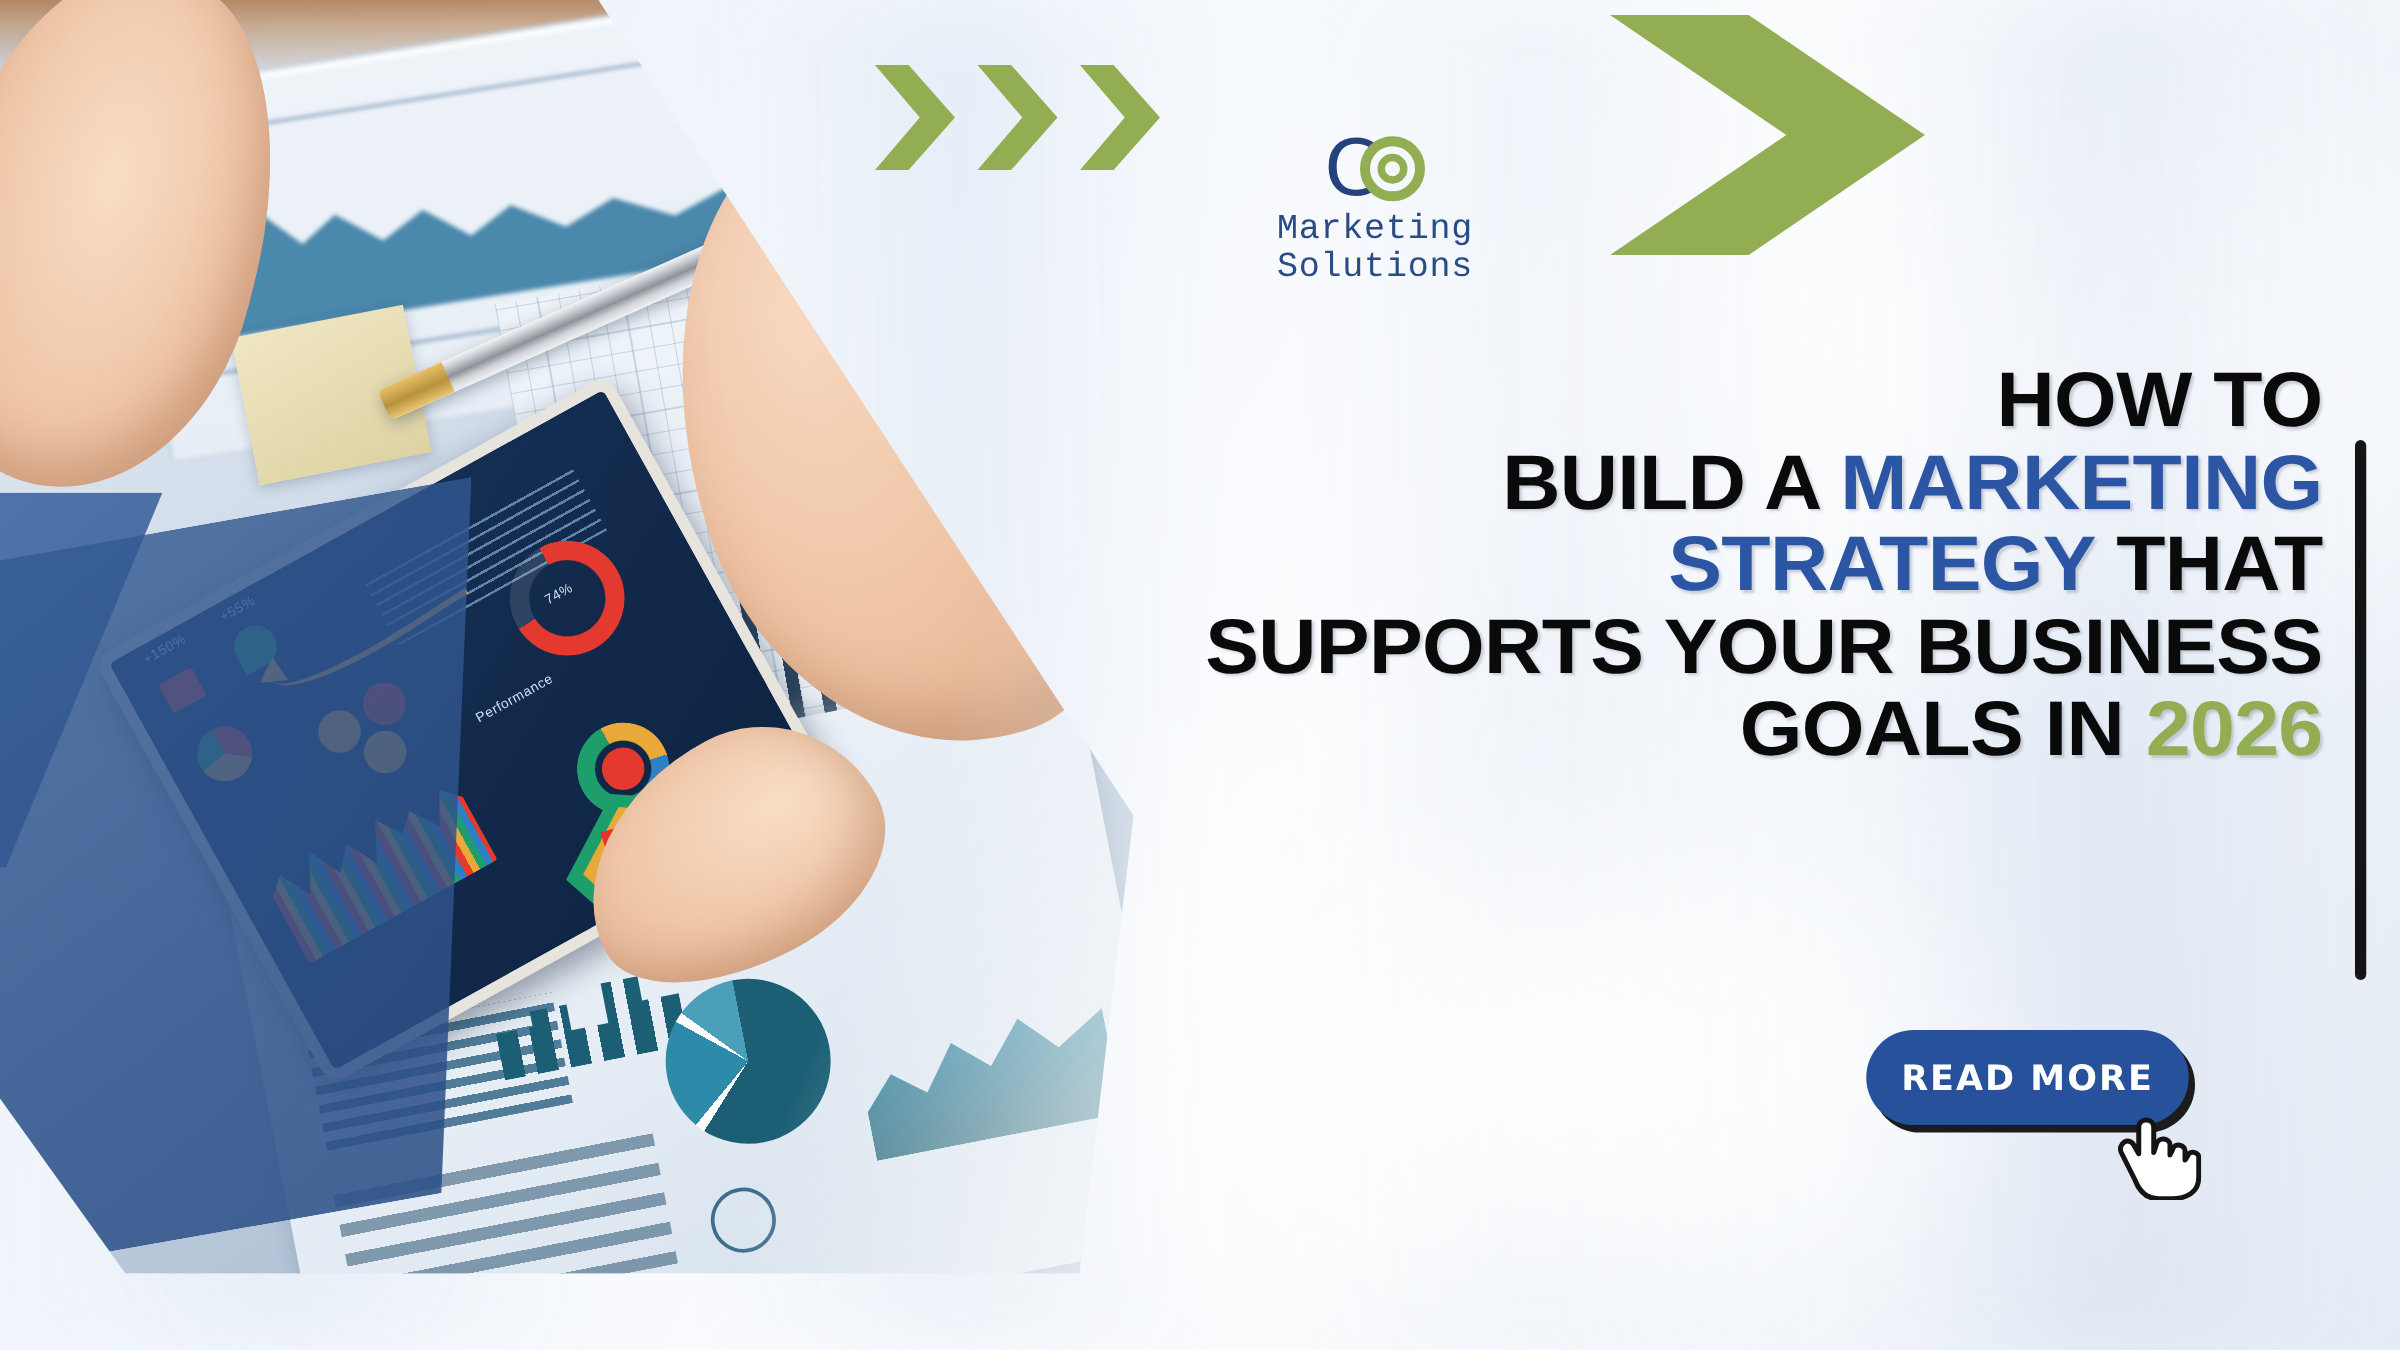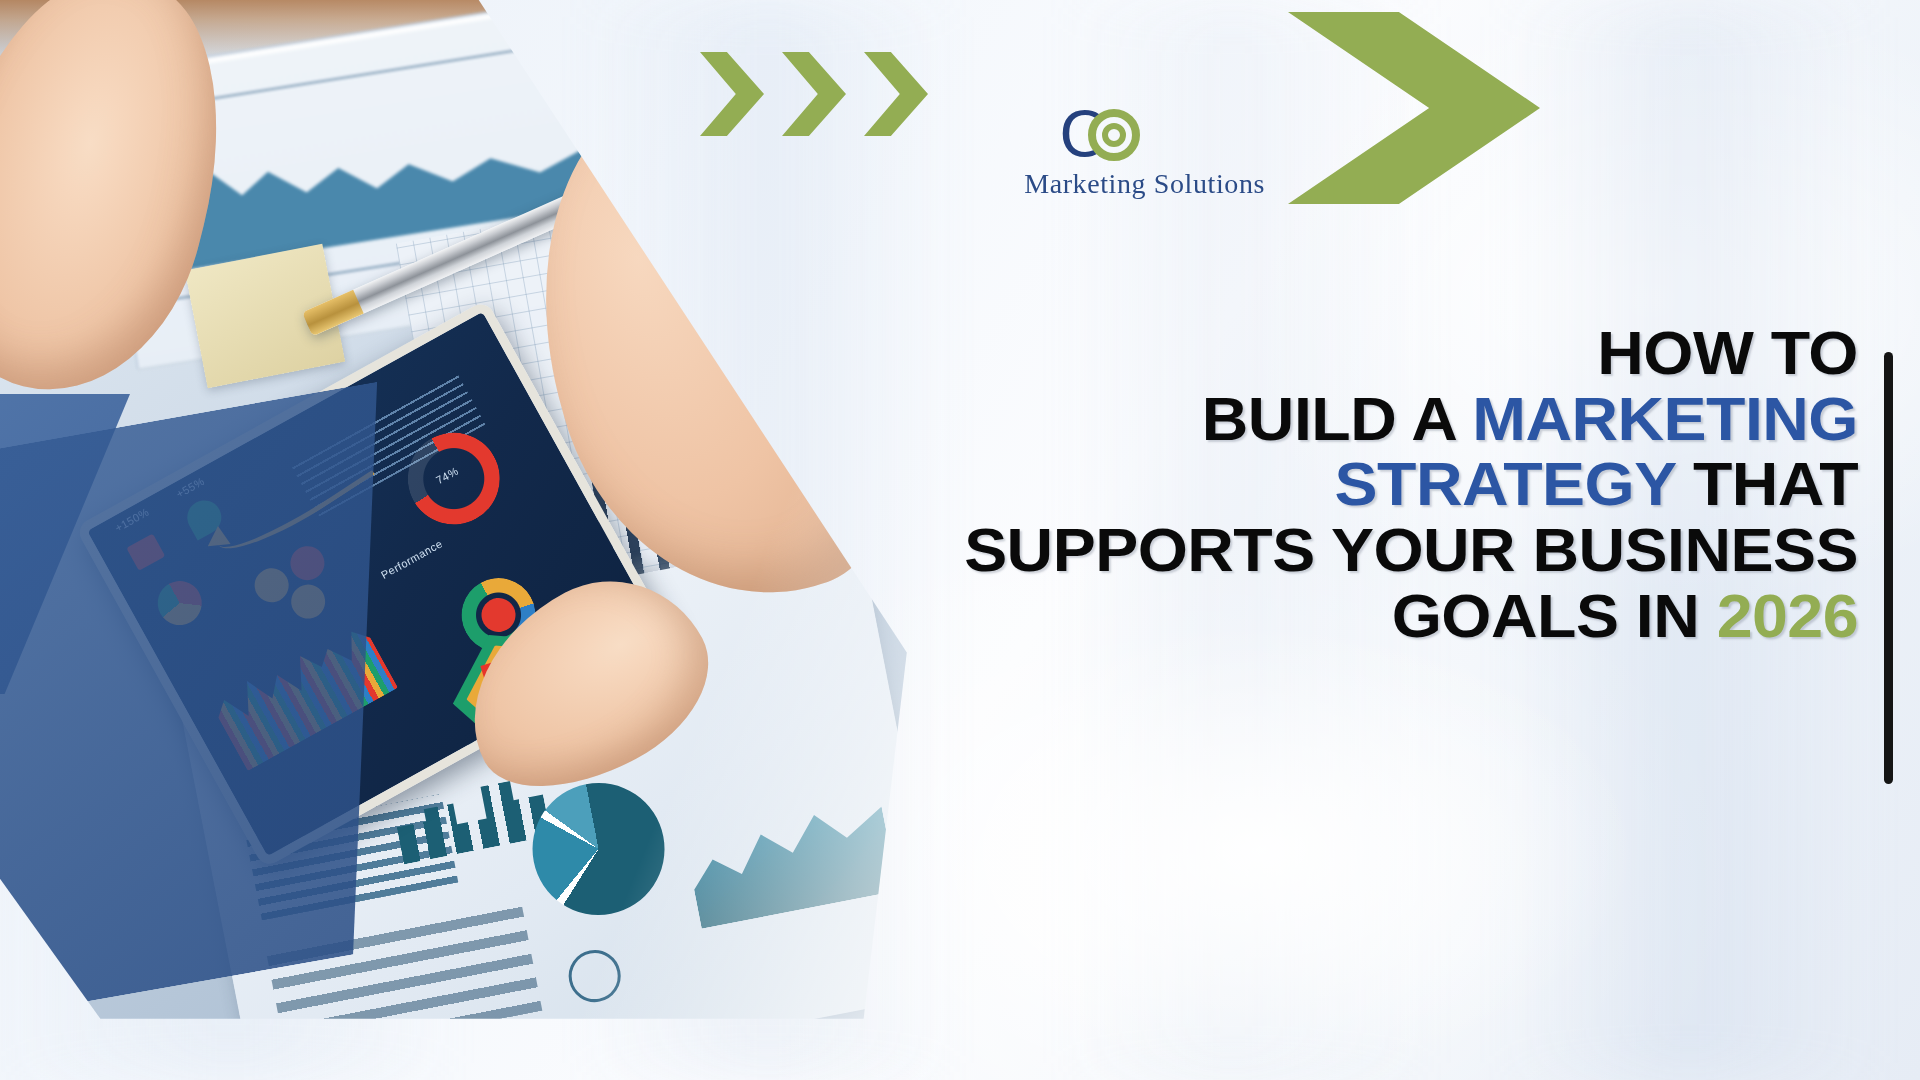--- a/index.html
+++ b/index.html
@@ -311,29 +311,27 @@
   }
   .logo-target .ring1 {
     position:absolute; inset:0; border-radius:50%; border:8px solid #93ad53;
   }
   .logo-target .ring2 {
     position:absolute; left:14px; top:14px; width:24px; height:24px;
     border-radius:50%; border:6px solid #93ad53;
   }
   .logo-sub {
     font-size:28px; color:#2b4b87; letter-spacing:.6px; margin-top:2px;
-    font-family:Liberation Serif, serif;
-    text-align:right;
+    font-family:Liberation Mono, monospace;
   }
 
   
   .headline {
     position:absolute; right:62px; top:288px; width:1092px;
     text-align:right;
-    margin-top:32px;
   }
   .hl-line {
     font-family:"Liberation Sans", sans-serif;
     font-weight:bold;
     font-size:62px;
     line-height:1.06;
     letter-spacing:-0.5px;
     color:#0a0a0a;
     white-space:nowrap;
     text-shadow:2px 2px 2px rgba(120,130,145,.35);
@@ -463,14 +461,23 @@
     <div class="hl-line">
       <span>SUPPORTS YOUR BUSINESS</span>
     </div>
     <div class="hl-line">
       <span>GOALS IN </span><span class="green">2026</span>
     </div>
   </div>
 
   <div class="hl-rule"></div>
 
+  <div class="cta-wrap">
+    <button class="cta-btn">READ MORE</button>
+    <svg class="cursor-hand" viewBox="0 0 70 84">
+      <path d="M20 26 C20 18, 32 18, 32 26 L32 46 L34 40 C35 33, 46 34, 45 41 L45 48
+               L47 44 C48 38, 58 39, 57 46 L57 52 L59 49 C60 44, 69 45, 68 51
+               L68 66 C68 78, 58 83, 46 83 L36 83 C26 83, 20 76, 17 68
+               L6 46 C3 39, 12 33, 16 40 L20 47 Z" fill="#ffffff" stroke="#141414" stroke-width="4" stroke-linejoin="round"></path>
+    </svg>
+  </div>
 
 </div>
 
 </body></html>

